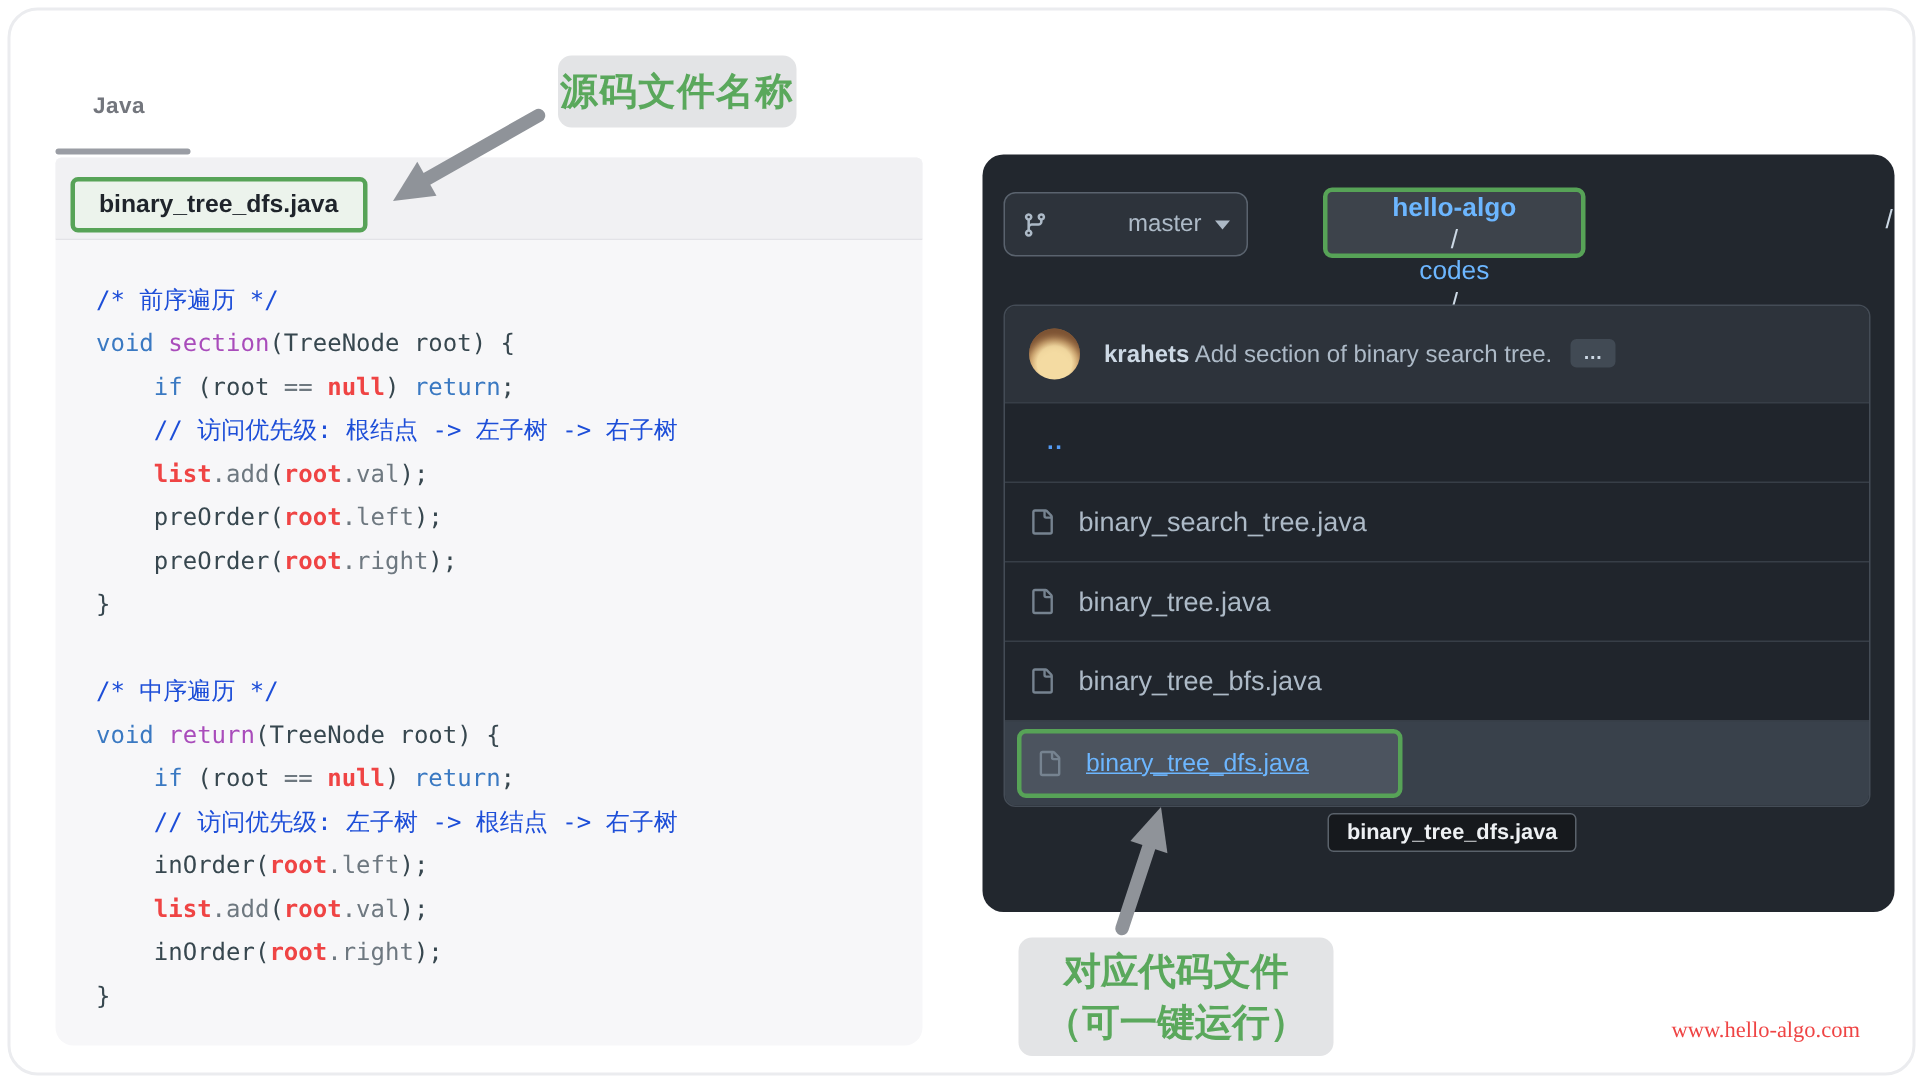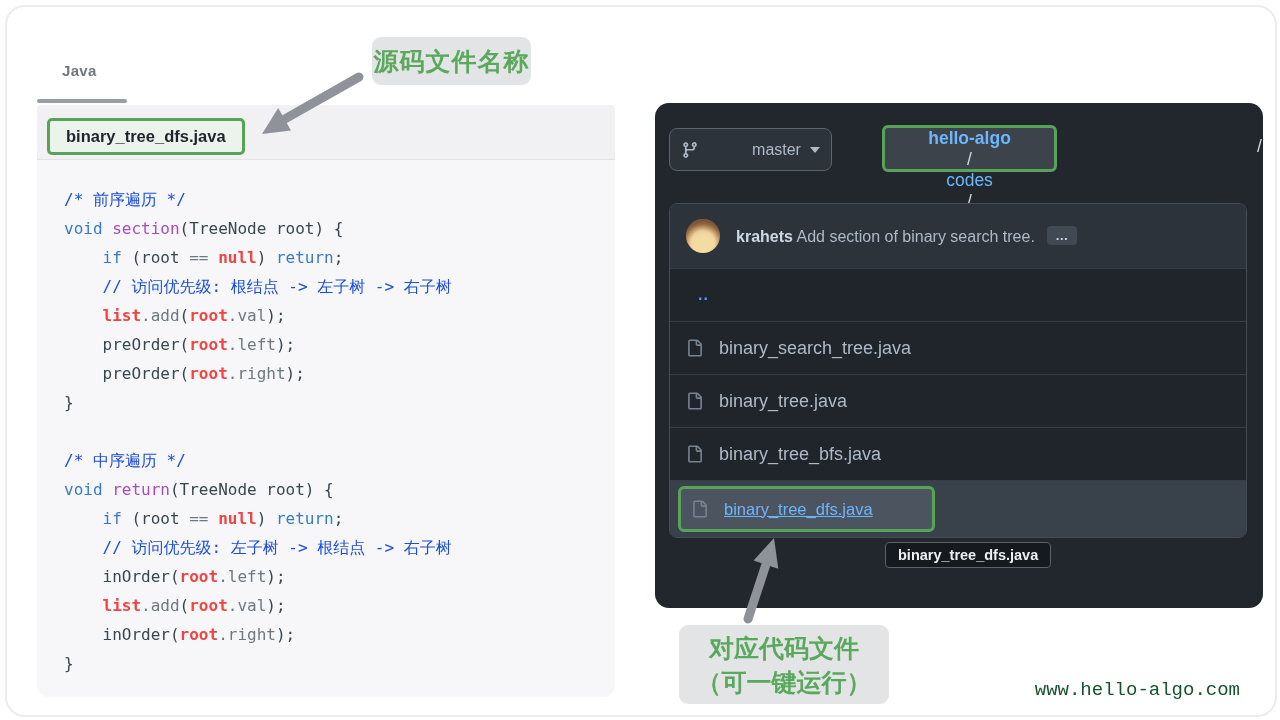--- a/index.html
+++ b/index.html
@@ -44,21 +44,21 @@
   .ficon{flex:none;}
   .hl-box{display:flex;align-items:center;gap:16px;border:3px solid #57a357;border-radius:6px;background:rgba(205,217,229,0.13);height:40px;padding:0 10px;width:231px;}
   .hl-link{color:#6cb6ff;font-size:16.5px;text-decoration:underline;}
   .tooltip{position:absolute;left:230px;top:439px;background:#16191d;border:1px solid #5a626b;border-radius:4px;color:#eef1f4;font-size:14.5px;font-weight:bold;padding:4px 12px;white-space:nowrap;}
 
   
   .callout{position:absolute;background:#e3e4e6;border-radius:9px;color:#5aa85c;font-weight:bold;text-align:center;}
   .callout-1{left:365px;top:30px;width:159px;height:48px;font-size:25px;line-height:48px;letter-spacing:1px;}
   .callout-2{left:643px;top:618px;width:210px;height:79px;font-size:25px;line-height:34px;padding-top:6px;box-sizing:border-box;margin-left:29px;}
   .arrows{position:absolute;left:0;top:0;width:1280px;height:720px;pointer-events:none;z-index:40;}
-  .watermark{position:absolute;right:35px;top:672px;font-family:Liberation Mono, monospace;font-size:19px;color:#14532d;}
+  .watermark{position:absolute;right:35px;top:672px;font-family:Liberation Serif, serif;font-size:15px;color:#ef4444;}
 </style>
 </head>
 <body>
 
 <div class="card">
 
   <div class="tab-label">Java</div>
   <div class="tab-underline"></div>
 
   <div class="code-panel">

